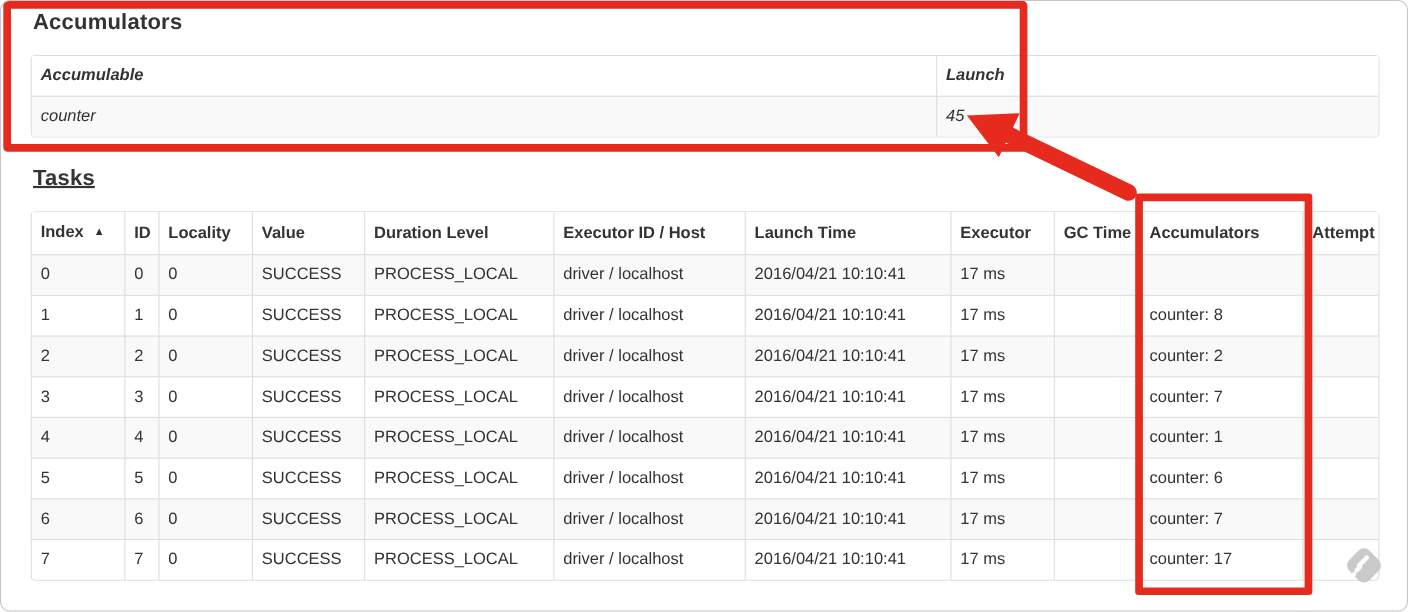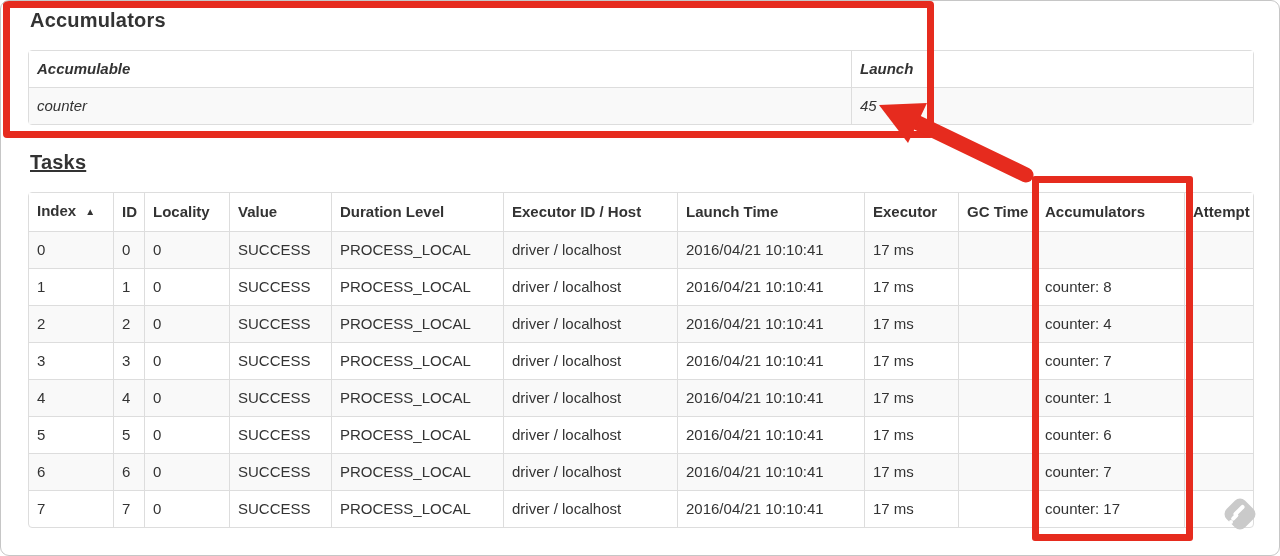--- a/index.html
+++ b/index.html
@@ -165,21 +165,21 @@
       <tr>
         <td>2</td>
         <td>2</td>
         <td>0</td>
         <td>SUCCESS</td>
         <td>PROCESS_LOCAL</td>
         <td>driver / localhost</td>
         <td>2016/04/21 10:10:41</td>
         <td>17 ms</td>
         <td></td>
-        <td>counter: 4</td>
+        <td>counter: 2</td>
         <td></td>
       </tr>
       <tr>
         <td>3</td>
         <td>3</td>
         <td>0</td>
         <td>SUCCESS</td>
         <td>PROCESS_LOCAL</td>
         <td>driver / localhost</td>
         <td>2016/04/21 10:10:41</td>

